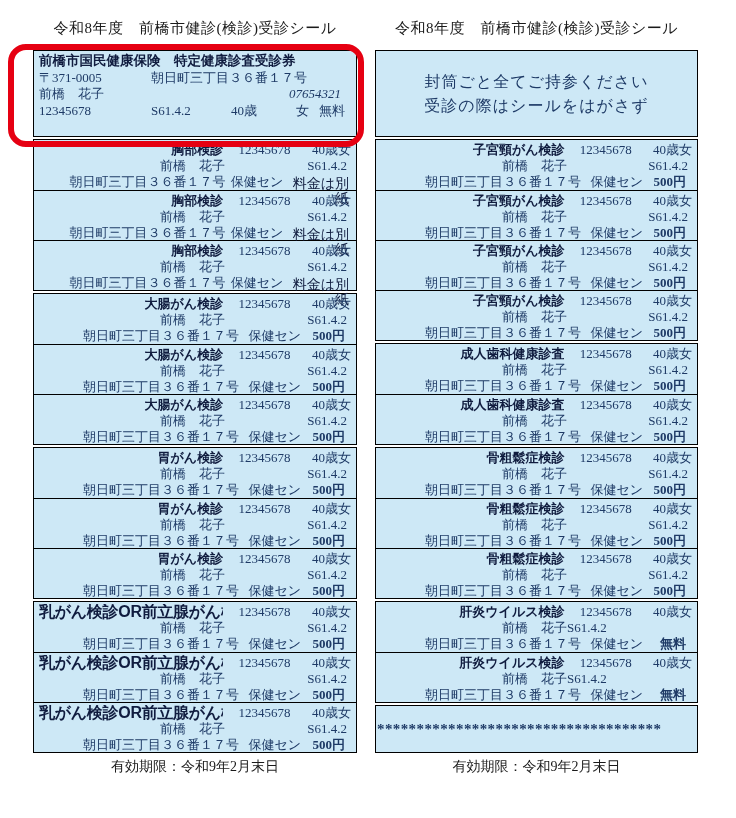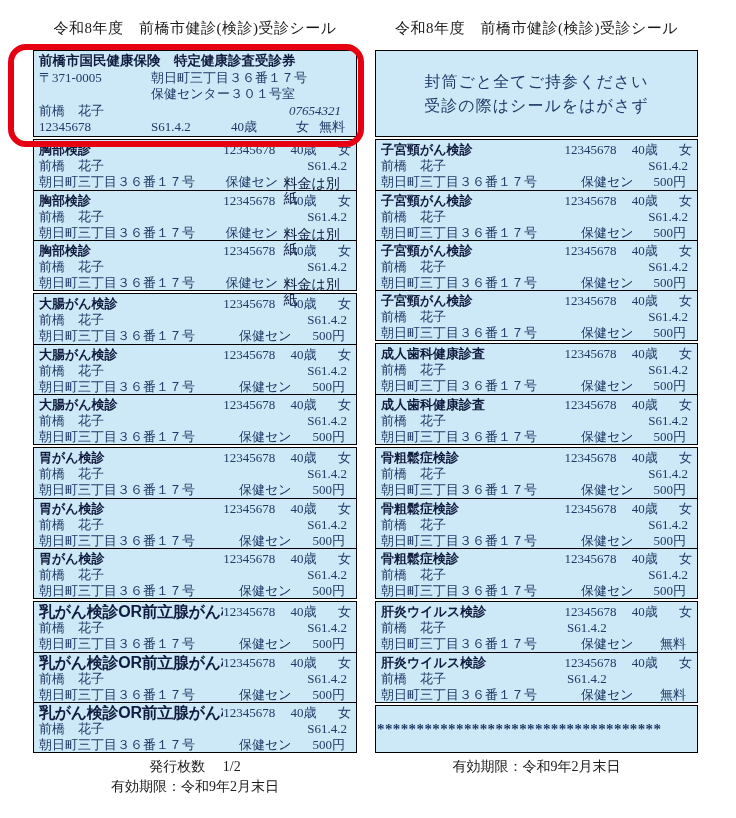--- a/index.html
+++ b/index.html
@@ -50,39 +50,39 @@
   .v-indent { width:112px; }
   .v-number { margin-left:auto; padding-right:10px;font-style:italic; }
   .v-id { width:112px; } .v-birth { width:80px; } .v-age { width:65px; } .v-sex { flex:1; }
   .v-fee { padding-right:6px; }
 
   
   .notice { height:87px; display:flex; align-items:center; justify-content:center; }
   .notice-text { text-align:center; font-size:16px; line-height:24px; color:var(--text,#1e3a66); letter-spacing:1px; }
 
   
-  .group { border:1px solid var(--border,#000); margin-top:2px; background:var(--cell-bg,#cde8f6); }
+  .group { border:1px solid var(--border,#000); margin-top:2px; background:var(--cell-bg,#cde8f6);text-align:right; }
   .sticker { height:50px; padding:2px 5px 0 5px; background:var(--cell-bg,#cde8f6); }
   .sticker + .sticker { border-top:1px solid var(--border,#000); }
   .line { display:flex; font-size:13px; line-height:15.8px; color:var(--text,#1e3a66); }
   .exam-name {
     width:186px;
     font-family:"Liberation Sans",sans-serif;
     font-weight:bold;
     color:var(--heading-text,#101c3f);
     white-space:nowrap; overflow:hidden;
   }
   .exam-name.small { font-size:16px; letter-spacing:-0.3px; }
   .c-id { width:68px; } .c-age { width:48px; } .c-sex { flex:1; }
   .p-name { width:186px; }
   .birth-right { margin-left:auto; padding-right:4px; }
   .birth-mid { }
   .addr { width:200px; white-space:nowrap; }
   .center-abbr { width:62px; }
-  .fee { margin-left:auto; padding-right:6px; }
+  .fee { margin-left:auto; padding-right:6px;font-weight:bold; }
   .fee-bold { font-family:"Liberation Sans",sans-serif; font-weight:normal; font-size:14px; color:var(--heading-text,#101c3f); padding-top:2px; padding-right:2px; }
 
   
   .asterisk-box {
     height:48px; margin-top:2px;
     display:flex; align-items:center;
     font-size:15px; font-weight:bold;
     color:var(--text,#1e3a66);
     letter-spacing:0.4px;
     overflow:hidden; white-space:nowrap;
@@ -104,24 +104,20 @@
 <div class="col col-left">
   <div class="sheet-title">令和8年度　前橋市健診(検診)受診シール</div>
   <div class="boxes">
     <div class="red-oval"></div>
 
     <div class="bluebox voucher">
       <div class="v-line v-head">前橋市国民健康保険　特定健康診査受診券</div>
       <div class="v-line">
         <span class="v-postal">〒371-0005</span>
         <span>朝日町三丁目３６番１７号</span>
-      </div>
-      <div class="v-line">
-        <span class="v-indent"></span>
-        <span>保健センター３０１号室</span>
       </div>
       <div class="v-line">
         <span>前橋　花子</span>
         <span class="v-number">07654321</span>
       </div>
       <div class="v-line">
         <span class="v-id">12345678</span>
         <span class="v-birth">S61.4.2</span>
         <span class="v-age">40歳</span>
         <span class="v-sex">女</span>
@@ -338,21 +334,20 @@
             <div class="line">
               <span class="addr">朝日町三丁目３６番１７号</span>
               <span class="center-abbr">保健セン</span>
               <span class="fee">500円</span>
             </div>
           </div>
         </div>
       </div>
   </div>
   <div class="footer">
-    <div>発行枚数　 1/2</div>
     <div>有効期限：令和9年2月末日</div>
   </div>
 </div>
 
 <div class="col col-right">
   <div class="sheet-title">令和8年度　前橋市健診(検診)受診シール</div>
   <div class="boxes">
 
     <div class="bluebox notice">
       <div class="notice-text">

